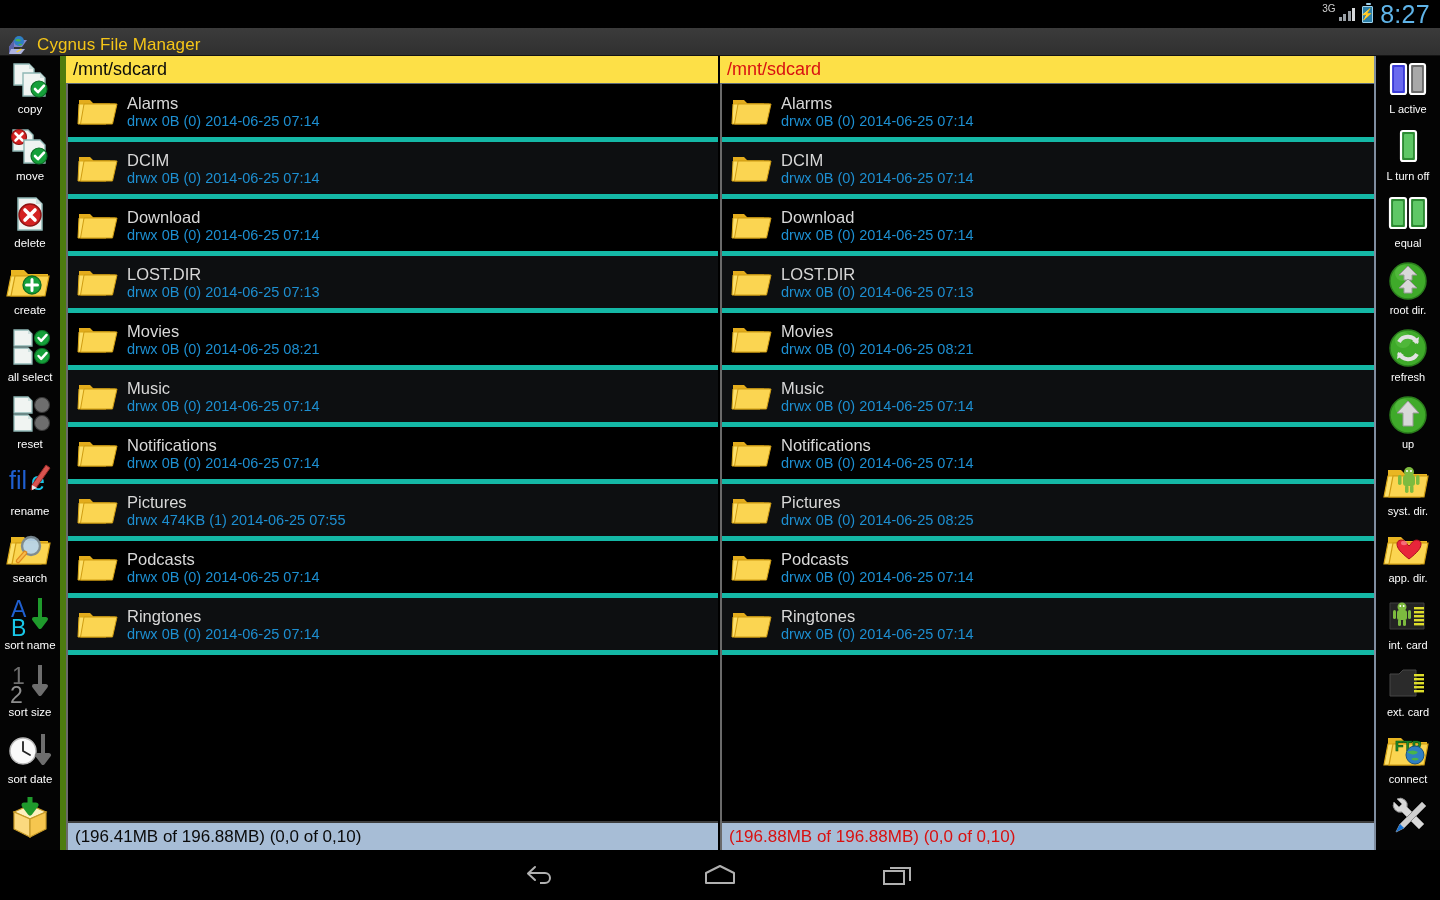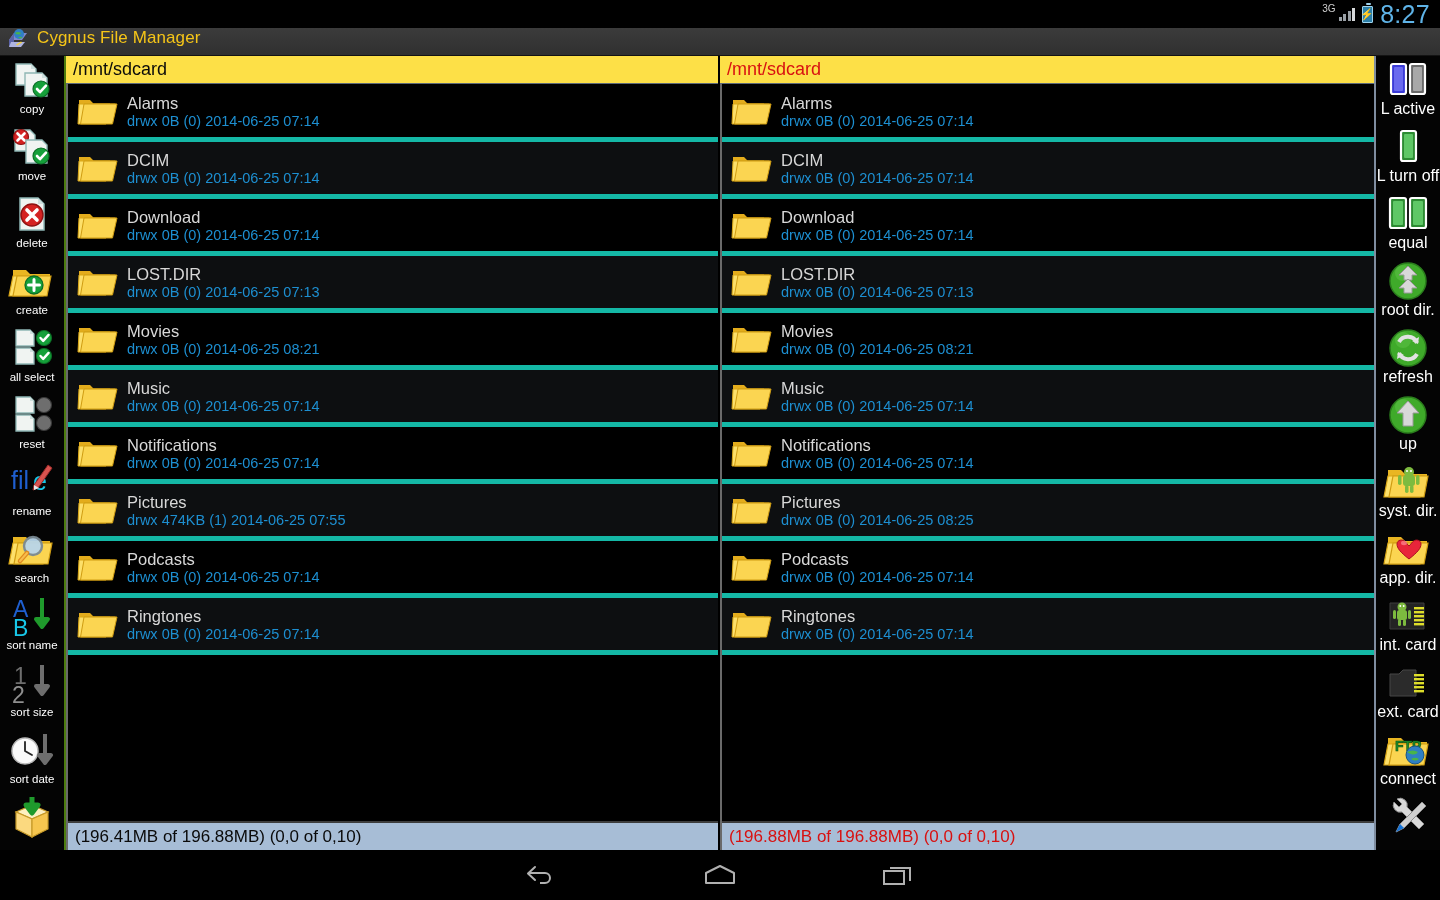--- a/index.html
+++ b/index.html
@@ -29,44 +29,44 @@
   .batt:before{ content:""; position:absolute; left:3px; top:-4px; width:5px; height:2.5px;
                 background:#9fd4ef; border-radius:1px; }
   .batt b{ position:absolute; left:50%; top:50%; transform:translate(-50%,-50%);
            font-size:11px; color:#e8f6ff; font-weight:700; line-height:1; }
   .clock{ font-size:25px; color:#5fb4e8; letter-spacing:.3px; }
 
   
   .titlebar{
     position:absolute; left:0; top:28px; width:1440px; height:28px;
     background:linear-gradient(#3b3b3b,#303030);
-    display:flex; align-items:flex-start; padding-left:8px; gap:9px;
+    display:flex; align-items:flex-end; padding-left:8px; gap:9px;
     border-bottom:1px solid #141414;
   }
   .titlebar .appicon{ width:20px; height:20px; position:relative; }
   .apptitle{ color:#f5c518; font-size:17px; letter-spacing:.1px; }
 
   
   .main{ position:absolute; left:0; top:56px; width:1440px; height:794px; background:#000; }
 
   
   .toolbar{
     position:absolute; top:0; width:66px; height:794px; background:#040404;
     display:flex; flex-direction:column; align-items:center; overflow:hidden;
   }
-  .toolbar.left{ left:0; border-right:2px solid #4d7c0f; }
+  .toolbar.left{ left:0; border-right:6px solid #4d7c0f; }
   .toolbar.right{ right:0; border-left:2px solid #7f8da0; }
   .tbtn{
     width:66px; height:67px; display:flex; flex-direction:column;
     align-items:center; justify-content:flex-start; padding-top:3px;
     cursor:pointer; flex:none;
   }
   .tbtn .glyph{ width:44px; height:44px; position:relative; display:block; }
   .tbtn .lbl{ color:#fff; font-size:11.5px; line-height:12px; margin-top:0px; white-space:nowrap; }
-  .toolbar.right .tbtn .lbl{ font-size:16px; }
+  .toolbar.right .tbtn .lbl{ font-size:11px; }
 
   
   .panel{ position:absolute; top:0; height:794px; background:#000; }
   .panel.left { left:66px;  width:652px; }
   .panel.right{ left:720px; width:654px; }
   .panel:before{ 
     content:""; position:absolute; left:0; top:28px; bottom:0; width:2px; background:#6a6a6a;
   }
   .pathbar{
     height:28px; background:#fde047; display:flex; align-items:center;

